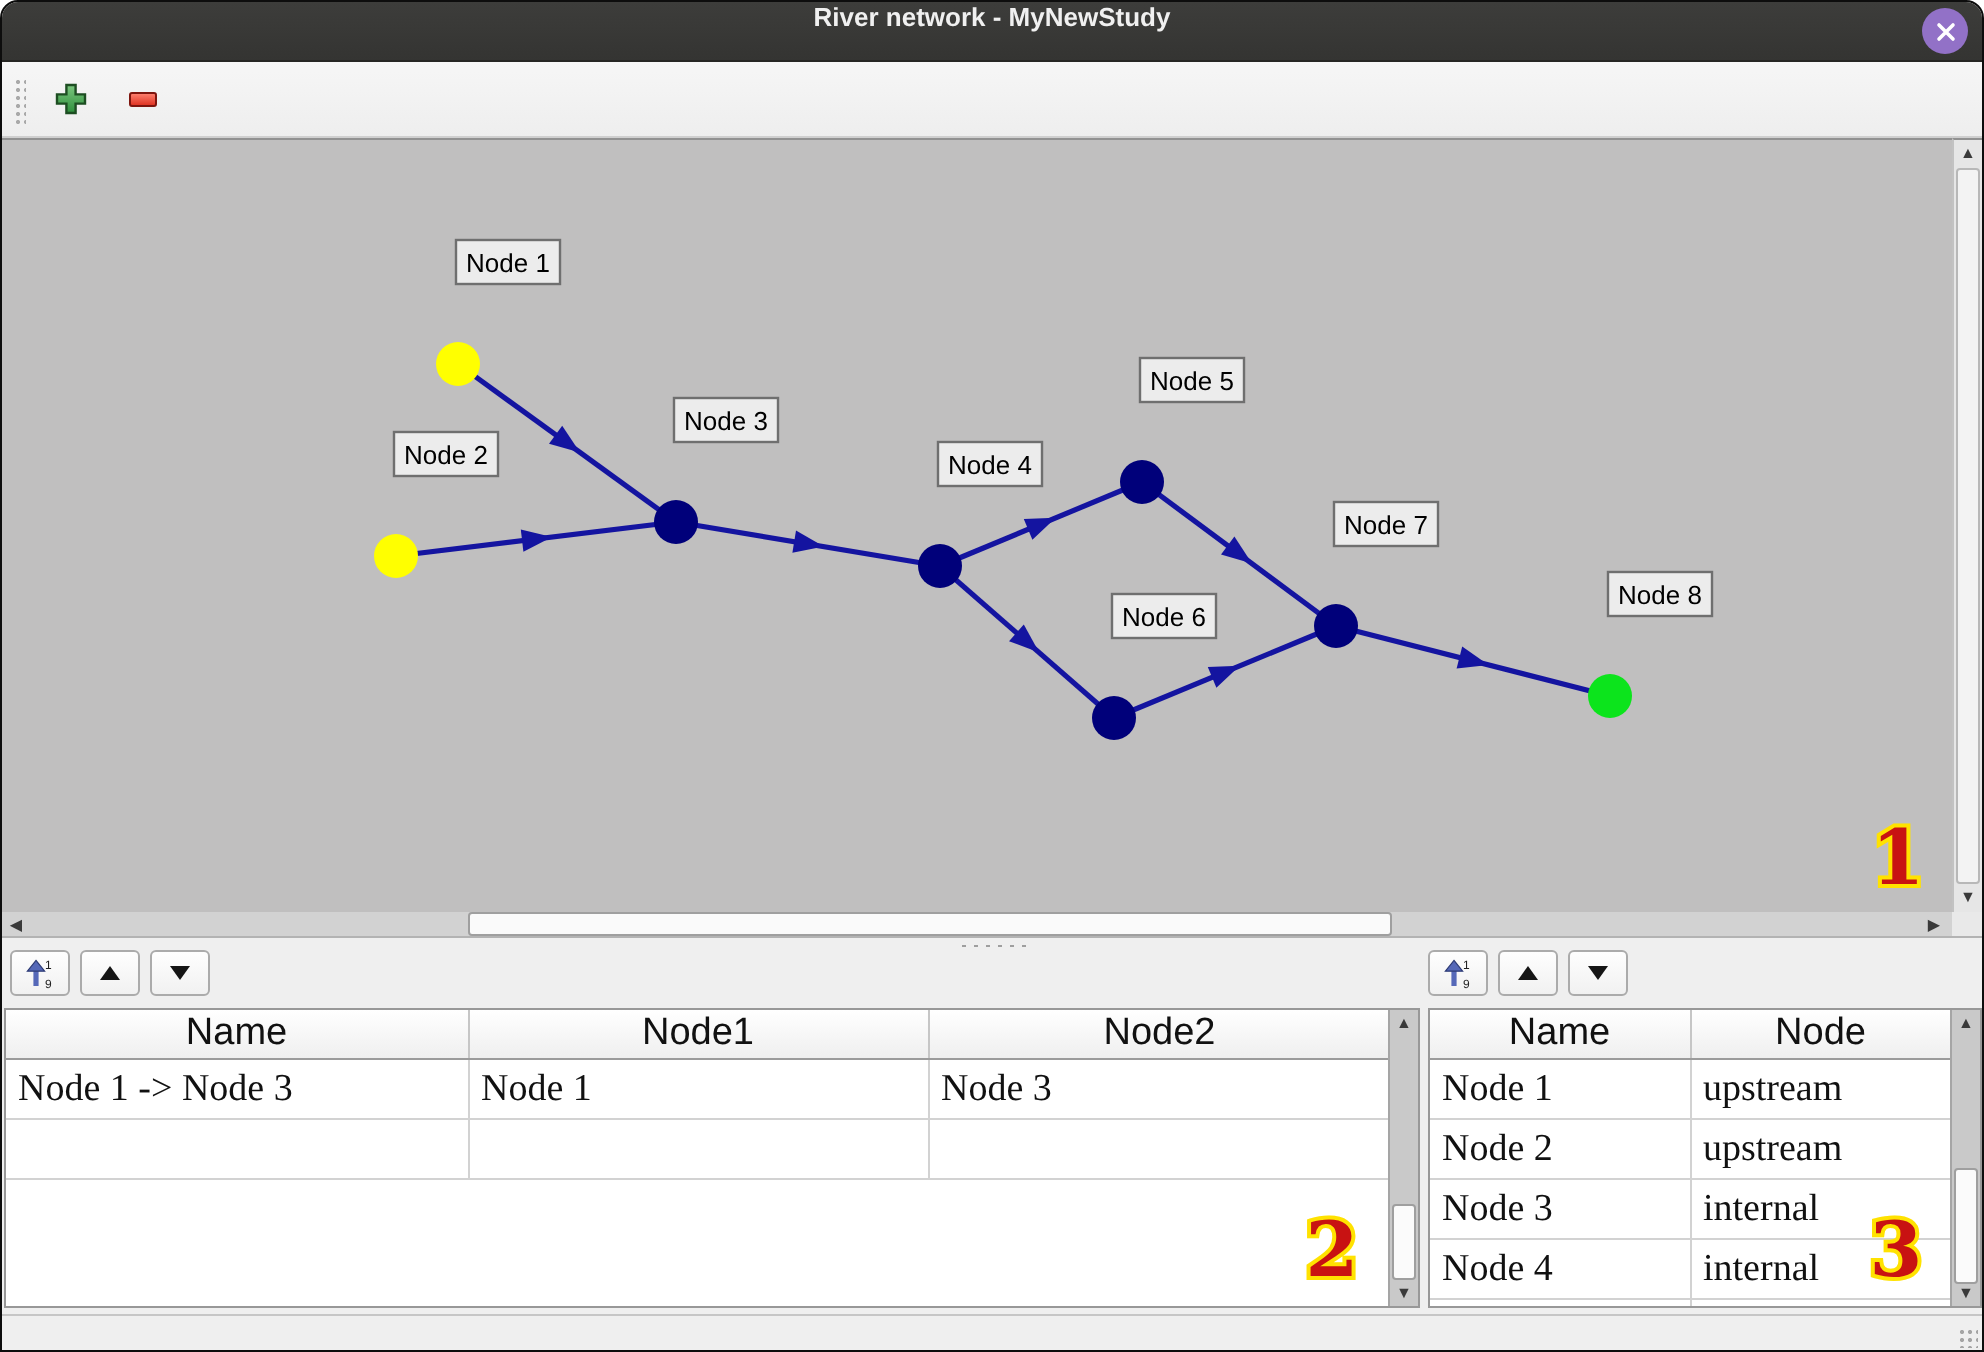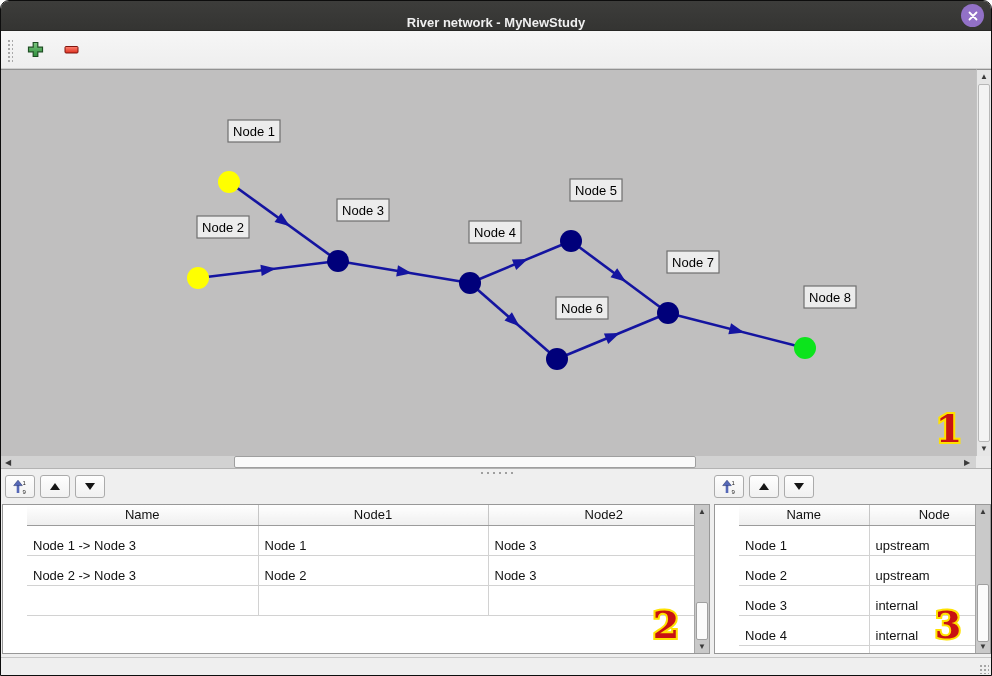--- a/index.html
+++ b/index.html
@@ -7,21 +7,21 @@
   .window{
     position:relative;width:992px;height:676px;
     border:1px solid #0d0d0d;border-radius:9px 9px 0 0;overflow:hidden;
     background:#efefef;
     font-family:"Liberation Sans","DejaVu Sans",sans-serif;
     font-size:13px;color:#111;
   }
   
   .titlebar{position:absolute;left:0;top:0;width:100%;height:30px;
     background:linear-gradient(#3d3d3b,#343432);border-bottom:1px solid #262624;
-    display:flex;align-items:flex-end;justify-content:center;}
+    display:flex;align-items:flex-start;justify-content:center;}
   .titlebar .title{color:#f0f0f0;font-weight:bold;font-size:13px;}
   .close-btn{position:absolute;right:7px;top:3px;width:23px;height:23px;border-radius:50%;
     background:#9271c7;display:flex;align-items:center;justify-content:center;cursor:pointer;}
   
   .toolbar{position:absolute;left:0;top:30px;width:100%;height:38px;
     background:linear-gradient(#f6f6f6,#eeeeee);border-bottom:1px solid #cfcfcf;
     display:flex;align-items:center;}
   .tb-handle{width:7px;height:24px;margin-left:5px;
     background-image:radial-gradient(#a9a9a9 1px,transparent 1.1px);
     background-size:4px 4px;background-position:1px 1px;}
@@ -55,27 +55,27 @@
     justify-content:center;padding:0;cursor:pointer;}
   .tri-up{width:0;height:0;border-left:5px solid transparent;border-right:5px solid transparent;
     border-bottom:7px solid #151515;}
   .tri-down{width:0;height:0;border-left:5px solid transparent;border-right:5px solid transparent;
     border-top:7px solid #151515;}
   
   .table-wrap{position:absolute;top:503px;height:150px;background:#ffffff;
     border:1px solid #989898;overflow:hidden;}
   .tw-left{left:1px;width:708px;}
   .tw-right{left:713px;width:277px;}
-  .table-wrap table{border-collapse:collapse;table-layout:fixed;font-size:13px;margin-left:24px;}
+  .table-wrap table{border-collapse:collapse;table-layout:fixed;font-size:19px;}
   .tw-left table{width:692px;} .tw-right table{width:260px;}
   .table-wrap th{height:20px;font-weight:normal;text-align:center;
     background:linear-gradient(#ffffff,#efefef);
     border-bottom:1px solid #9b9b9b;border-right:1px solid #c6c6c6;}
   .table-wrap td{height:30px;border-bottom:1px solid #d2d2d2;border-right:1px solid #d2d2d2;
-    padding:11px 0 0 6px;overflow:hidden;white-space:nowrap;}
+    padding:0 0 0 6px;overflow:hidden;white-space:nowrap;font-family:Liberation Serif, serif;}
   .table-wrap th:last-child,.table-wrap td:last-child{border-right:none;}
   .tw-left col.c0{width:231px;} .tw-left col.c1{width:230px;} .tw-left col.c2{width:231px;}
   .tw-right col.c0{width:130px;} .tw-right col.c1{width:130px;}
   
   .tb-vscroll{position:absolute;right:0;top:0;width:15px;height:148px;background:#c9c9c9;
     border-left:1px solid #a5a5a5;}
   .tb-vscroll .thumb{position:absolute;left:1px;width:12px;background:#fbfbfb;
     border:1px solid #9f9f9f;border-radius:2px;}
   
   .statusbar{position:absolute;left:0;top:656px;width:100%;height:19px;background:#efefef;
@@ -256,25 +256,20 @@
             <th>Node2</th>
           </tr>
         </thead>
         <tbody>
           <tr>
             <td>Node 1 -&gt; Node 3</td>
             <td>Node 1</td>
             <td>Node 3</td>
           </tr>
           <tr>
-            <td>Node 2 -&gt; Node 3</td>
-            <td>Node 2</td>
-            <td>Node 3</td>
-          </tr>
-          <tr>
             <td>&nbsp;</td>
             <td>&nbsp;</td>
             <td>&nbsp;</td>
           </tr>
         </tbody>
       </table>
     </div>
 
   <div class="table-wrap tw-right">
     <div class="tb-vscroll">

